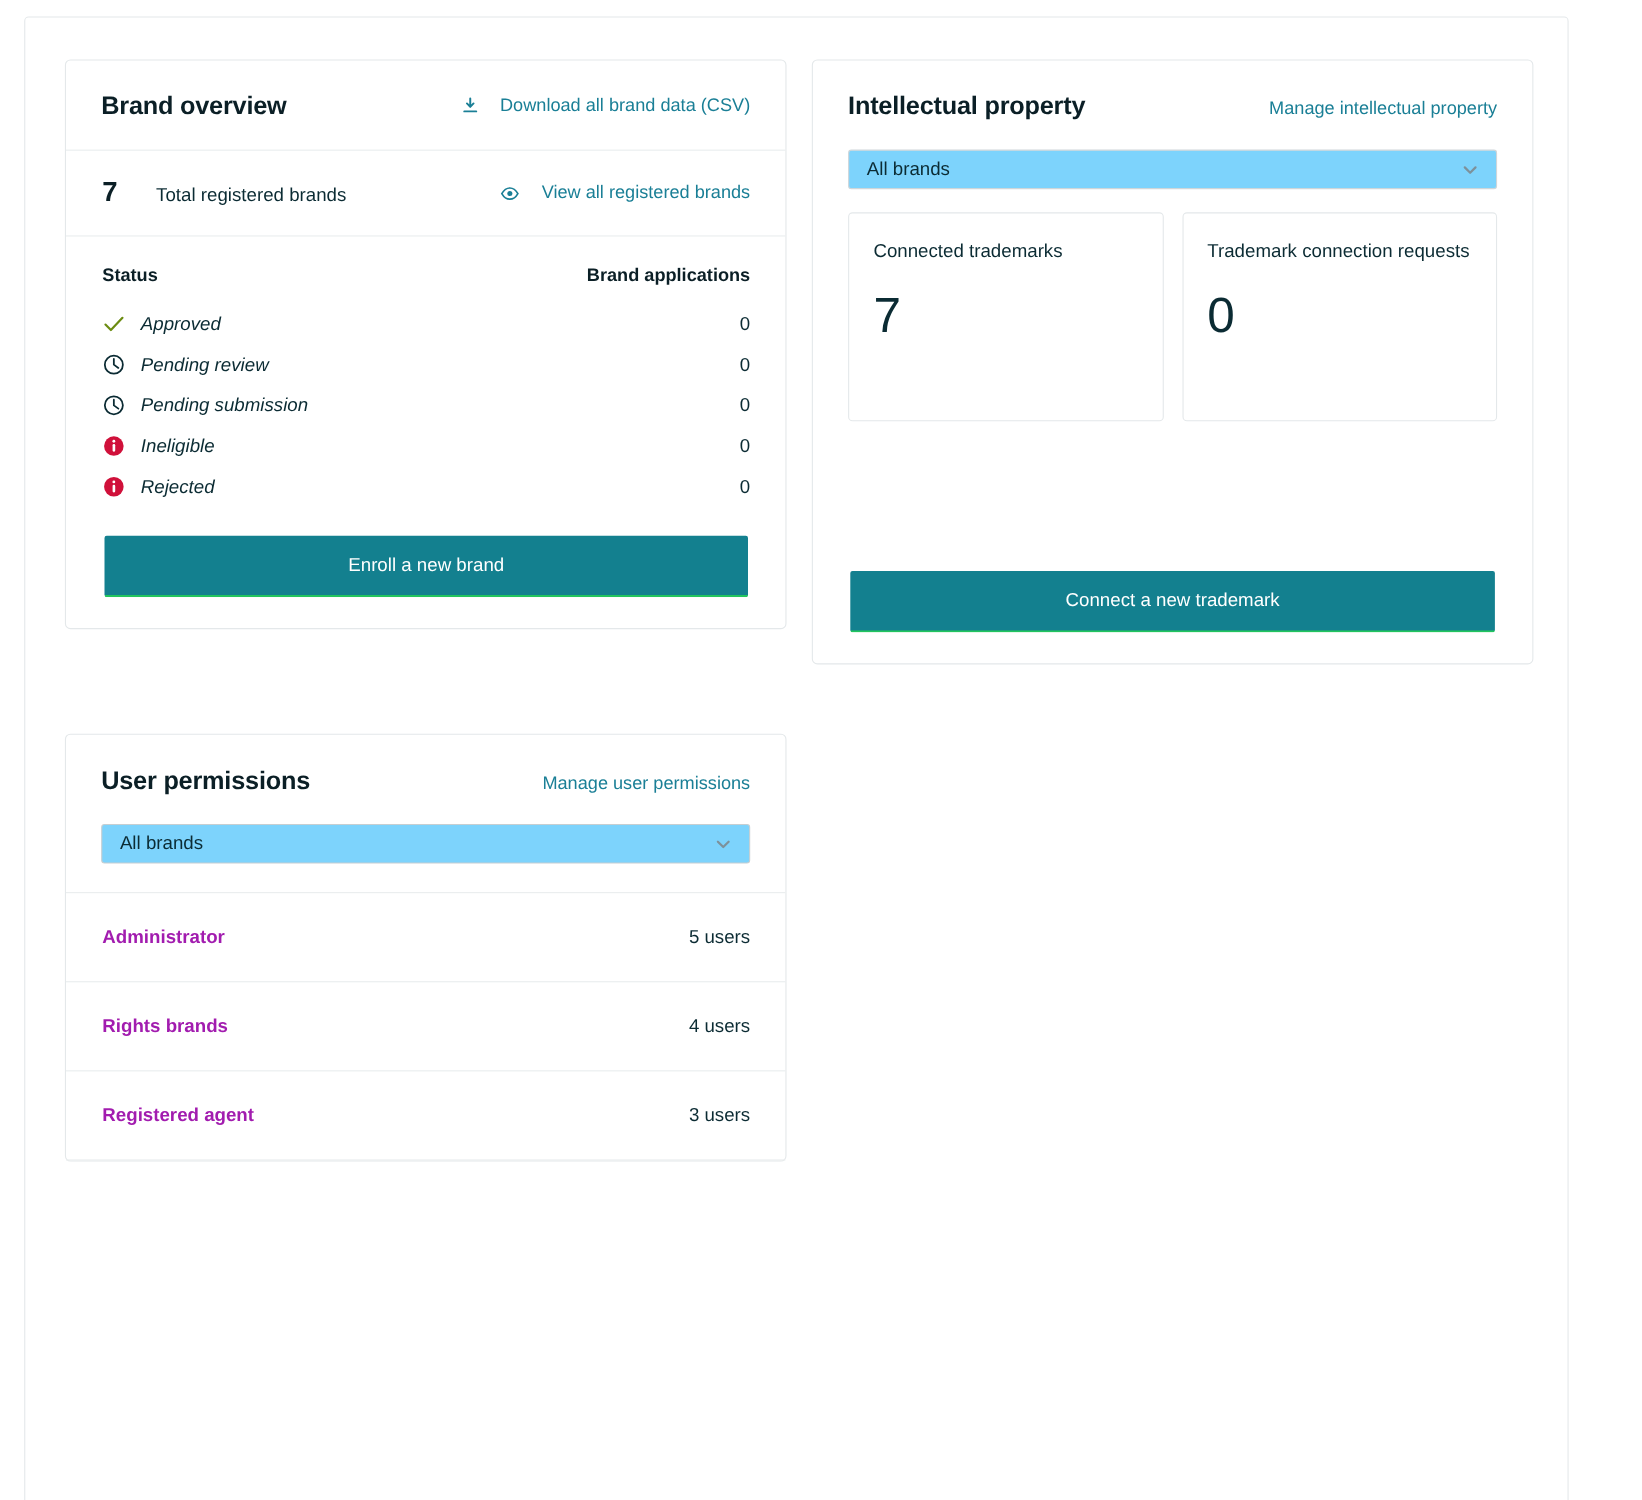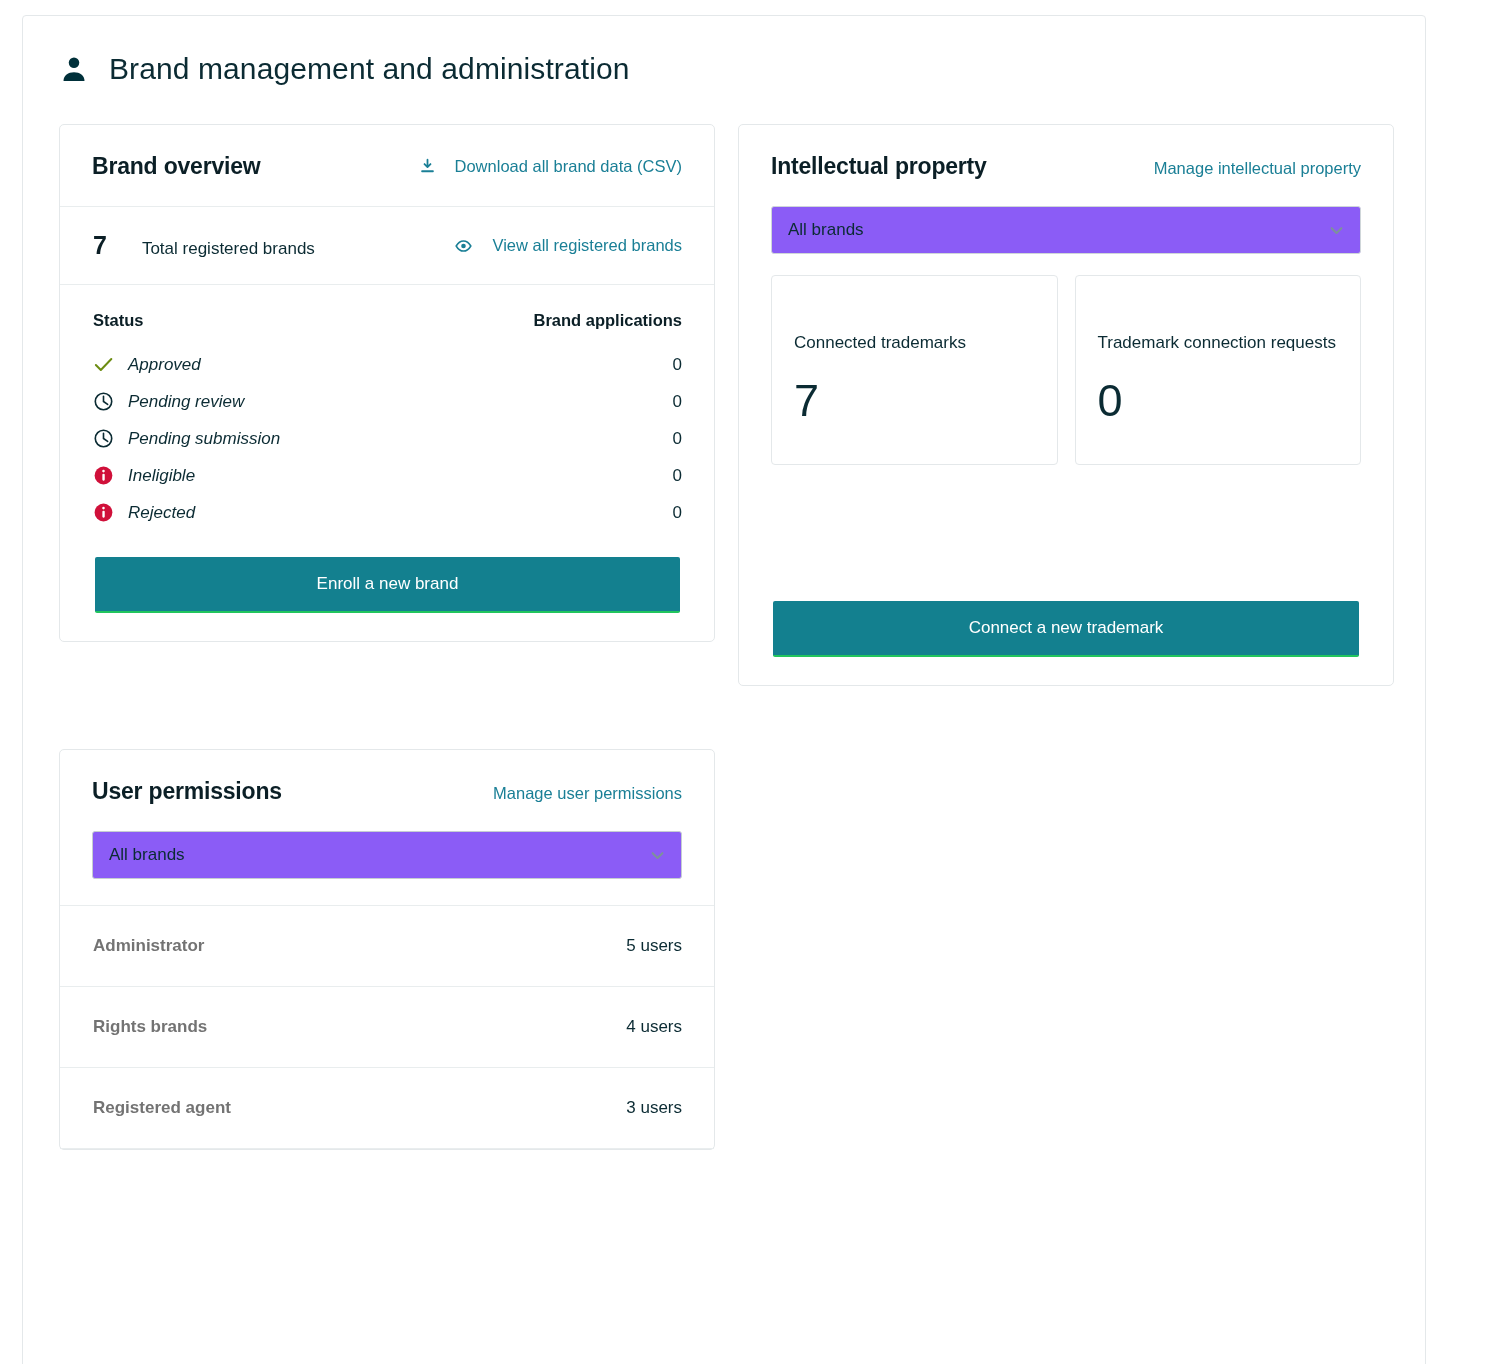--- a/index.html
+++ b/index.html
@@ -127,24 +127,24 @@
     padding: 17px 10px;
     cursor: pointer;
     text-align: center;
   }
 
   
   .select-wrap { padding: 0 32px; position: relative; }
   .select-wrap.tight { padding: 0 32px 26px 32px; }
   .select-box {
     width: 100%;
-    height: 48px;
+    height: 36px;
     border: 1px solid #c6ced1;
     border-radius: 3px;
-    background: #8b5cf6;
+    background: #7dd3fc;
     display: flex;
     align-items: center;
     justify-content: space-between;
     padding: 0 15px 0 16px;
     font-size: 17px;
     color: #0b2b33;
     cursor: pointer;
   }
   .select-box.light { border-color: #cfd6d9; }
   .chev { width: 17px; height: 17px; flex: none; display: block; }
@@ -159,56 +159,48 @@
     flex: 1;
     border: 1px solid #e4e8ea;
     border-radius: 4px;
     padding: 22px 22px 26px 22px;
     min-height: 190px;
   }
   .stat-label {
     font-size: 17px;
     color: #0b2b33;
     line-height: 1.55;
-    margin-top: 32px;
   }
   .stat-value {
     font-size: 45px;
     font-weight: 400;
     color: #0b2b33;
     margin-top: 22px;
     line-height: 1;
   }
   .ip-spacer { height: 110px; }
   .btn-pad { padding: 0 32px; }
 
   
   .perm-row {
     display: flex;
     align-items: center;
     justify-content: space-between;
     padding: 30px 32px 30px 33px;
   }
-  .perm-name { font-size: 17px; font-weight: bold; color: #737373; }
+  .perm-name { font-size: 17px; font-weight: bold; color: #a21caf; }
   .perm-count { font-size: 17px; color: #0b2b33; }
   .mt-top { margin-top: 25px; }
 </style>
 </head>
 <body>
 
 <div class="page">
   <div class="outer-frame">
 
-    <div class="page-header">
-      <svg class="person-icon" viewBox="0 0 24 24" aria-hidden="true">
-        <circle cx="12" cy="7" r="4.2" fill="#00303a"></circle>
-        <path d="M3.6 21.5c0-4.3 3.8-7 8.4-7s8.4 2.7 8.4 7z" fill="#00303a"></path>
-      </svg>
-      <h1 class="page-title">Brand management and administration</h1>
-    </div>
 
     <div class="cards-row">
 
       <div class="col-left">
         <div class="card">
 
           <div class="card-head">
             <span class="card-title">Brand overview</span>
             <span class="card-action">
               <svg width="15" height="16" viewBox="0 0 16 16" aria-hidden="true">

